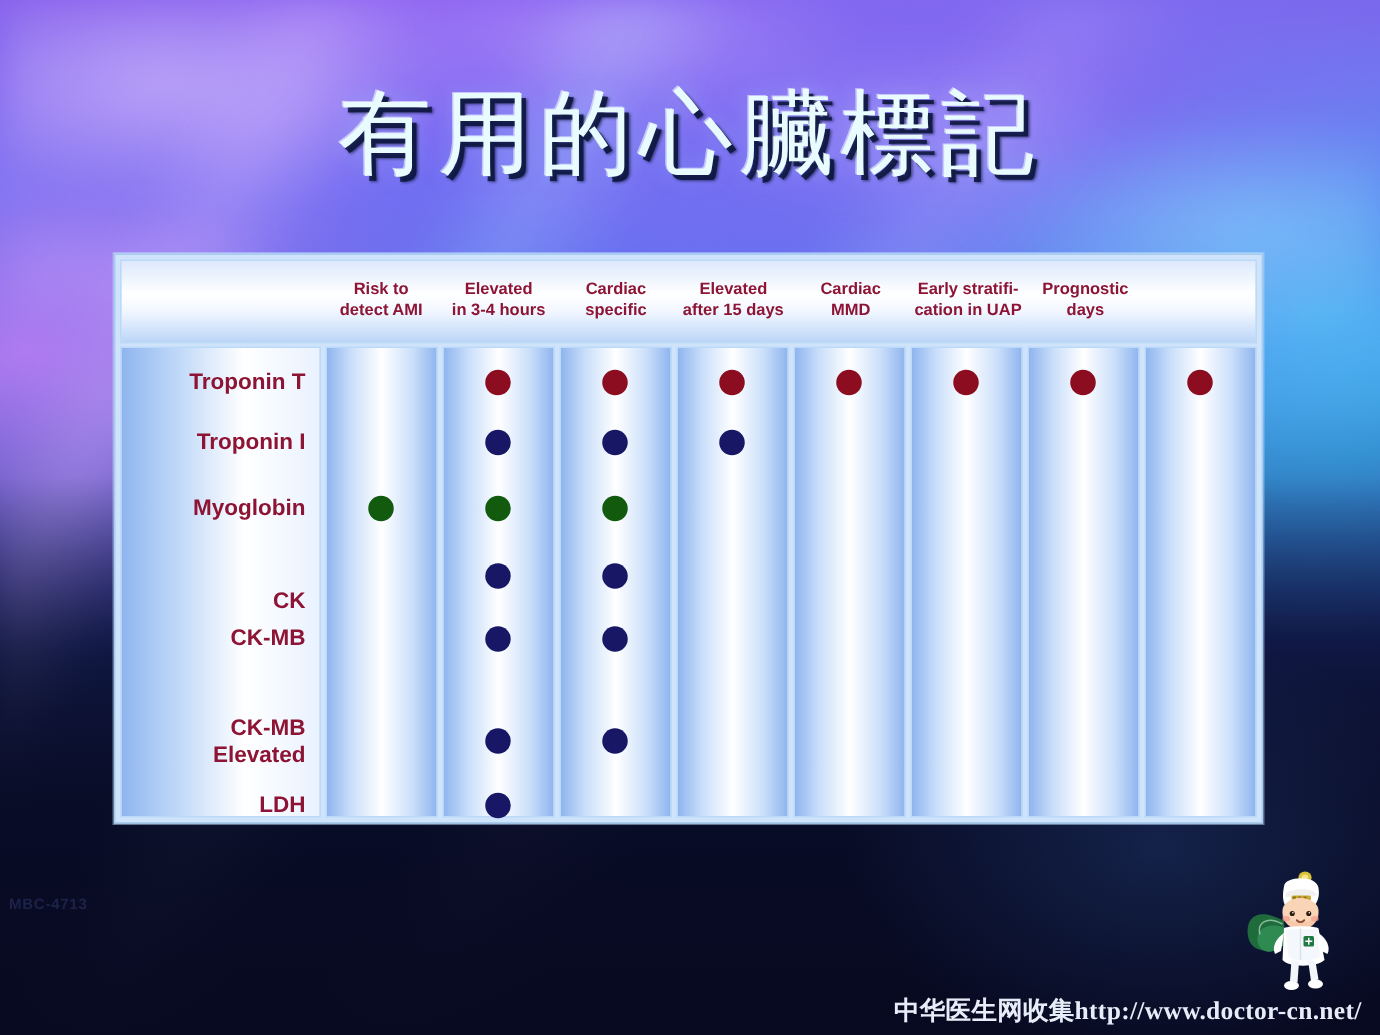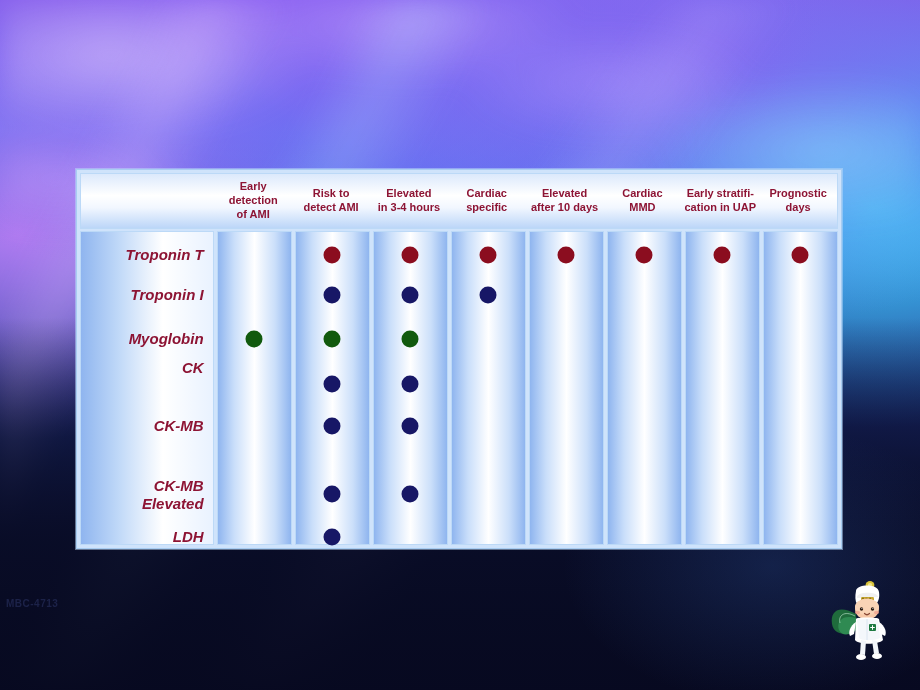--- a/index.html
+++ b/index.html
@@ -127,21 +127,20 @@
     padding: 0 2px;
   }
   .hdr-cell.label-col { }
 
   
   #body-region {
     position: absolute;
     left: 0; top: 58px; right: 0; bottom: 0;
     display: flex;
     gap: 3px;
-    font-style: italic;
   }
 
   .col-strip {
     position: relative;
     background: linear-gradient(to right,
       #8fb5ef 0%, #c9defa 22%, #ffffff 50%, #cbdffa 78%, #8fb5ef 100%);
     border: 1px solid #bcd9f7;
   }
   .col-strip.label-strip {
     background: linear-gradient(to right,
@@ -203,45 +202,42 @@
 <body>
 
 <div id="slide">
 
   <div class="bg-layer bg-base"></div>
   <div class="bg-layer bg-wisp-a"></div>
   <div class="bg-layer bg-wisp-b"></div>
   <div class="bg-layer bg-dark-bottom"></div>
   <div class="bg-layer bg-glow-br"></div>
 
+  <div id="title">有用的心臟標記</div>
 
   <div id="table-frame">
     <div id="table-inner">
 
       <div id="header-band">
           <div class="hdr-cell label-col" style="width: 134px;"></div>
           <div class="hdr-cell" style="width: 78.25px;">
-            <div>Early detection</div>
-            <div>of AMI</div>
-          </div>
-          <div class="hdr-cell" style="width: 78.25px;">
             <div>Risk to</div>
             <div>detect AMI</div>
           </div>
           <div class="hdr-cell" style="width: 78.25px;">
             <div>Elevated</div>
             <div>in 3-4 hours</div>
           </div>
           <div class="hdr-cell" style="width: 78.25px;">
             <div>Cardiac</div>
             <div>specific</div>
           </div>
           <div class="hdr-cell" style="width: 78.25px;">
             <div>Elevated</div>
-            <div>after 10 days</div>
+            <div>after 15 days</div>
           </div>
           <div class="hdr-cell" style="width: 78.25px;">
             <div>Cardiac</div>
             <div>MMD</div>
           </div>
           <div class="hdr-cell" style="width: 78.25px;">
             <div>Early stratifi-</div>
             <div>cation in UAP</div>
           </div>
           <div class="hdr-cell" style="width: 78.25px;">
@@ -254,21 +250,21 @@
           <div class="col-strip label-strip" style="width: 134px;">
             <div class="row-label" style="top: 14px;">
               <div>Troponin T</div>
             </div>
             <div class="row-label" style="top: 54px;">
               <div>Troponin I</div>
             </div>
             <div class="row-label" style="top: 98px;">
               <div>Myoglobin</div>
             </div>
-            <div class="row-label" style="top: 127px;">
+            <div class="row-label" style="top: 160px;">
               <div>CK</div>
             </div>
             <div class="row-label" style="top: 185px;">
               <div>CK-MB</div>
             </div>
             <div class="row-label" style="top: 245px;">
               <div>CK-MB</div>
               <div>Elevated</div>
             </div>
             <div class="row-label" style="top: 296px;">
@@ -344,15 +340,16 @@
     <rect x="46" y="47.2" width="1" height="4.6" fill="#ffffff"></rect>
     <rect x="44.2" y="49" width="4.6" height="1" fill="#ffffff"></rect>
     <path d="M30 44 C24 48 22 54 24 58 L28 56 Z" fill="#ffffff"></path>
     <path d="M53 44 C59 48 61 54 59 58 L55 56 Z" fill="#ffffff"></path>
     <path d="M35 62 L34 76 L39 77 L40 63 Z" fill="#f2f6fb"></path>
     <path d="M46 62 L48 76 L53 75 L51 63 Z" fill="#f2f6fb"></path>
     <ellipse cx="35" cy="79" rx="5" ry="3" fill="#ffffff"></ellipse>
     <ellipse cx="51" cy="78" rx="5" ry="3" fill="#ffffff"></ellipse>
   </svg>
 
+  <div id="watermark">中华医生网收集http://www.doctor-cn.net/</div>
   <div id="corner-mark">MBC-4713</div>
 
 </div>
 
 </body></html>

